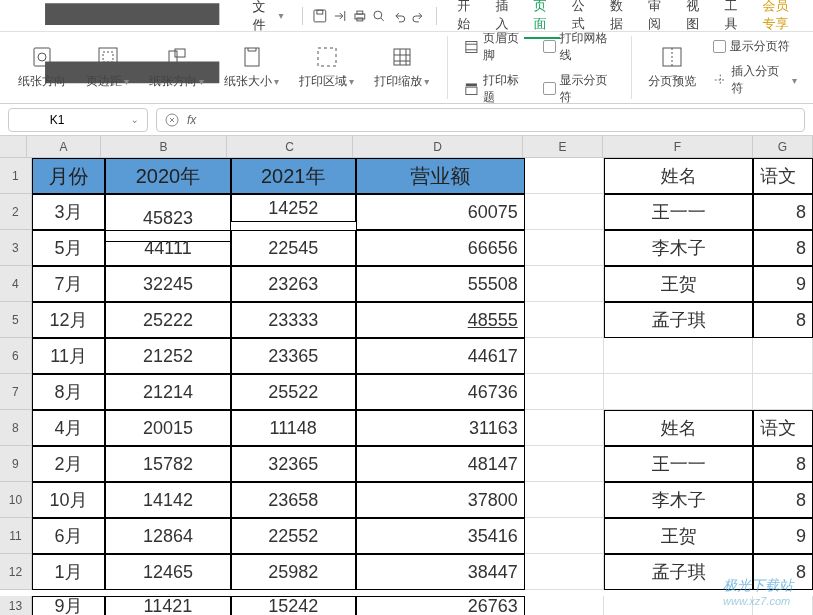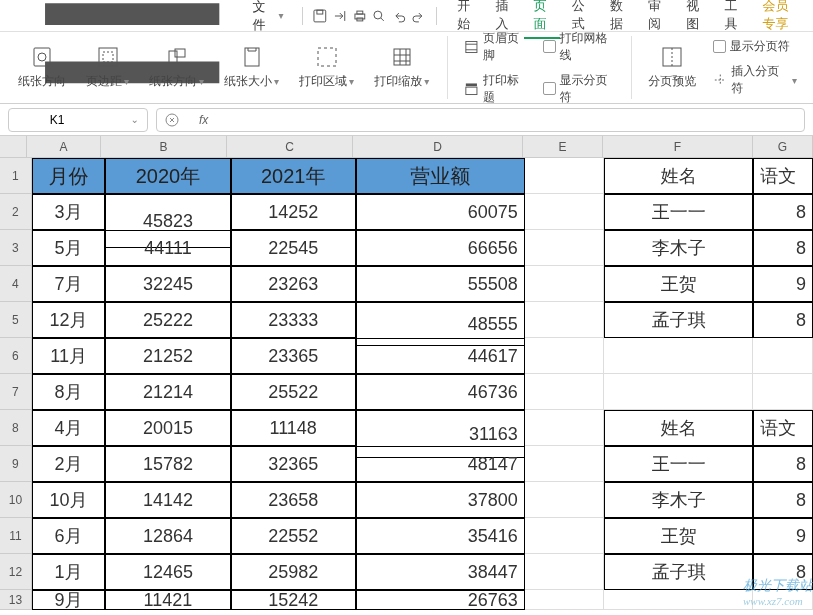--- a/index.html
+++ b/index.html
@@ -16,36 +16,36 @@
 .ribbon-bigbtn { display: flex; flex-direction: column; align-items: center; justify-content: center; gap: 4px; padding: 4px 6px; cursor: pointer; min-width: 50px; }
 .ribbon-bigbtn .ico { width: 24px; height: 24px; display: flex; align-items: center; justify-content: center; }
 .ribbon-bigbtn .lbl { font-size: 12px; color: #444; white-space: nowrap; }
 .ribbon-col { display: flex; flex-direction: column; gap: 4px; justify-content: center; }
 .ribbon-row-item { display: flex; align-items: center; gap: 4px; font-size: 12px; color: #444; padding: 2px 4px; cursor: pointer; }
 .checkbox { width: 13px; height: 13px; border: 1px solid #999; border-radius: 2px; }
 .dd { font-size: 10px; color: #888; margin-left: 2px; }
 .formula-bar { display: flex; align-items: center; height: 32px; border-bottom: 1px solid #d0d0d0; padding: 4px 8px; gap: 8px; }
 .name-box { display: flex; align-items: center; border: 1px solid #ccc; border-radius: 4px; height: 24px; padding: 0 8px; width: 140px; justify-content: space-between; }
 .name-box input { border: none; outline: none; width: 80px; font-size: 12px; text-align: center; }
-.fx-box { display: flex; align-items: center; border: 1px solid #ccc; border-radius: 4px; height: 24px; padding: 0 8px; flex: 1; gap: 20px; }
+.fx-box { display: flex; align-items: center; border: 1px solid #ccc; border-radius: 4px; height: 24px; padding: 0 8px; flex: 1; gap: 8px; }
 .fx-box .fx { font-style: italic; font-size: 12px; color: #666; }
 .grid-area { position: relative; overflow: hidden; }
 .col-headers { display: flex; height: 22px; }
 .corner { width: 32px; height: 22px; background: #e8e8e8; border-right: 1px solid #ccc; border-bottom: 1px solid #ccc; }
 .col-h { height: 22px; background: #e8e8e8; border-right: 1px solid #ccc; border-bottom: 1px solid #ccc; display: flex; align-items: center; justify-content: center; font-size: 12px; color: #555; }
 .rows { display: flex; flex-direction: column; }
 .row { display: flex; }
 .row-h { width: 32px; background: #e8e8e8; border-right: 1px solid #ccc; border-bottom: 1px solid #ccc; display: flex; align-items: center; justify-content: center; font-size: 12px; color: #555; }
 .cell { border-right: 1px solid #ddd; border-bottom: 1px solid #ddd; display: flex; align-items: center; padding: 0 6px; font-size: 18px; overflow: hidden; white-space: nowrap; }
 .cell.hdr { background: #5b9bd5; color: #222; border: 1.5px solid #000; justify-content: center; font-size: 20px; }
 .cell.bord { border: 1.5px solid #000; justify-content: center; }
 .cell.bordR { border: 1.5px solid #000; justify-content: flex-end; }
 .cell.bordL { border: 1.5px solid #000; justify-content: flex-start; }
 svg { width: 100%; height: 100%; }
-.watermark { position: absolute; bottom: 8px; right: 0; font-size: 14px; color: #4aa3d8; opacity: 0.7; font-style: italic; pointer-events: none; font-family: Liberation Serif, serif; }
+.watermark { position: absolute; bottom: 8px; right: 20px; font-size: 14px; color: #4aa3d8; opacity: 0.7; font-style: italic; pointer-events: none; }
 .watermark .sub { font-size: 11px; color: #7ab8d4; }
 </style>
 </head>
 <body>
 
 <div class="menubar">
   <div class="file-btn">
     <span><svg viewBox="0 0 16 16">
           <path d="M2 4h12M2 8h12M2 12h12" stroke="#555" stroke-width="1.5"></path>
         </svg></span>
@@ -245,22 +245,22 @@
         <div class="cell hdr" style="width: 126px; height: 36px;">2020年</div>
         <div class="cell hdr" style="width: 126px; height: 36px;">2021年</div>
         <div class="cell hdr" style="width: 170px; height: 36px;">营业额</div>
         <div class="cell " style="width: 80px; height: 36px;"></div>
         <div class="cell bord" style="width: 150px; height: 36px;">姓名</div>
         <div class="cell bordL" style="width: 60px; height: 36px;">语文</div>
       </div>
       <div class="row" style="height: 36px;">
         <div class="row-h" style="height: 36px;">2</div>
         <div class="cell bord" style="width: 74px; height: 36px;">3月</div>
-        <div class="cell bord" style="width: 126px; height: 54px;">45823</div>
-        <div class="cell bord" style="width: 126px; height: 36px; text-align: center;">14252</div>
+        <div class="cell bord" style="width: 126px; height: 48px;">45823</div>
+        <div class="cell bord" style="width: 126px; height: 28px; text-align: center;">14252</div>
         <div class="cell bordR" style="width: 170px; height: 36px; text-align: right;">60075</div>
         <div class="cell " style="width: 80px; height: 36px;"></div>
         <div class="cell bord" style="width: 150px; height: 36px;">王一一</div>
         <div class="cell bordR" style="width: 60px; height: 36px;">8</div>
       </div>
       <div class="row" style="height: 36px;">
         <div class="row-h" style="height: 36px;">3</div>
         <div class="cell bord" style="width: 74px; height: 36px;">5月</div>
         <div class="cell bord" style="width: 126px; height: 36px;">44111</div>
         <div class="cell bord" style="width: 126px; height: 36px;">22545</div>
@@ -277,21 +277,21 @@
         <div class="cell bordR" style="width: 170px; height: 36px;">55508</div>
         <div class="cell " style="width: 80px; height: 36px;"></div>
         <div class="cell bord" style="width: 150px; height: 36px;">王贺</div>
         <div class="cell bordR" style="width: 60px; height: 36px;">9</div>
       </div>
       <div class="row" style="height: 36px;">
         <div class="row-h" style="height: 36px;">5</div>
         <div class="cell bord" style="width: 74px; height: 36px;">12月</div>
         <div class="cell bord" style="width: 126px; height: 36px;">25222</div>
         <div class="cell bord" style="width: 126px; height: 36px;">23333</div>
-        <div class="cell bordR" style="width: 170px; height: 44px;">48555</div>
+        <div class="cell bordR" style="width: 170px; height: 36px; text-decoration: underline;">48555</div>
         <div class="cell " style="width: 80px; height: 36px;"></div>
         <div class="cell bord" style="width: 150px; height: 36px;">孟子琪</div>
         <div class="cell bordR" style="width: 60px; height: 36px;">8</div>
       </div>
       <div class="row" style="height: 36px;">
         <div class="row-h" style="height: 36px;">6</div>
         <div class="cell bord" style="width: 74px; height: 36px;">11月</div>
         <div class="cell bord" style="width: 126px; height: 36px;">21252</div>
         <div class="cell bord" style="width: 126px; height: 36px;">23365</div>
         <div class="cell bordR" style="width: 170px; height: 36px;">44617</div>
@@ -307,21 +307,21 @@
         <div class="cell bordR" style="width: 170px; height: 36px;">46736</div>
         <div class="cell " style="width: 80px; height: 36px;"></div>
         <div class="cell " style="width: 150px; height: 36px;"></div>
         <div class="cell " style="width: 60px; height: 36px;"></div>
       </div>
       <div class="row" style="height: 36px;">
         <div class="row-h" style="height: 36px;">8</div>
         <div class="cell bord" style="width: 74px; height: 36px;">4月</div>
         <div class="cell bord" style="width: 126px; height: 36px;">20015</div>
         <div class="cell bord" style="width: 126px; height: 36px;">11148</div>
-        <div class="cell bordR" style="width: 170px; height: 48px;">31163</div>
+        <div class="cell bordR" style="width: 170px; height: 36px;">31163</div>
         <div class="cell " style="width: 80px; height: 36px;"></div>
         <div class="cell bord" style="width: 150px; height: 36px;">姓名</div>
         <div class="cell bordL" style="width: 60px; height: 36px;">语文</div>
       </div>
       <div class="row" style="height: 36px;">
         <div class="row-h" style="height: 36px;">9</div>
         <div class="cell bord" style="width: 74px; height: 36px;">2月</div>
         <div class="cell bord" style="width: 126px; height: 36px;">15782</div>
         <div class="cell bord" style="width: 126px; height: 36px;">32365</div>
         <div class="cell bordR" style="width: 170px; height: 36px;">48147</div>
@@ -352,21 +352,21 @@
       <div class="row" style="height: 36px;">
         <div class="row-h" style="height: 36px;">12</div>
         <div class="cell bord" style="width: 74px; height: 36px;">1月</div>
         <div class="cell bord" style="width: 126px; height: 36px;">12465</div>
         <div class="cell bord" style="width: 126px; height: 36px;">25982</div>
         <div class="cell bordR" style="width: 170px; height: 36px;">38447</div>
         <div class="cell " style="width: 80px; height: 36px;"></div>
         <div class="cell bord" style="width: 150px; height: 36px;">孟子琪</div>
         <div class="cell bordR" style="width: 60px; height: 36px;">8</div>
       </div>
-      <div class="row" style="height: 20px;">
+      <div class="row" style="height: 20px; margin-top: 6px;">
         <div class="row-h" style="height: 20px;">13</div>
         <div class="cell bord" style="width: 74px; height: 20px;">9月</div>
         <div class="cell bord" style="width: 126px; height: 20px;">11421</div>
         <div class="cell bord" style="width: 126px; height: 20px;">15242</div>
         <div class="cell bordR" style="width: 170px; height: 20px;">26763</div>
         <div class="cell " style="width: 80px; height: 20px;"></div>
         <div class="cell " style="width: 150px; height: 20px;"></div>
         <div class="cell " style="width: 60px; height: 20px;"></div>
       </div>
     </div>

